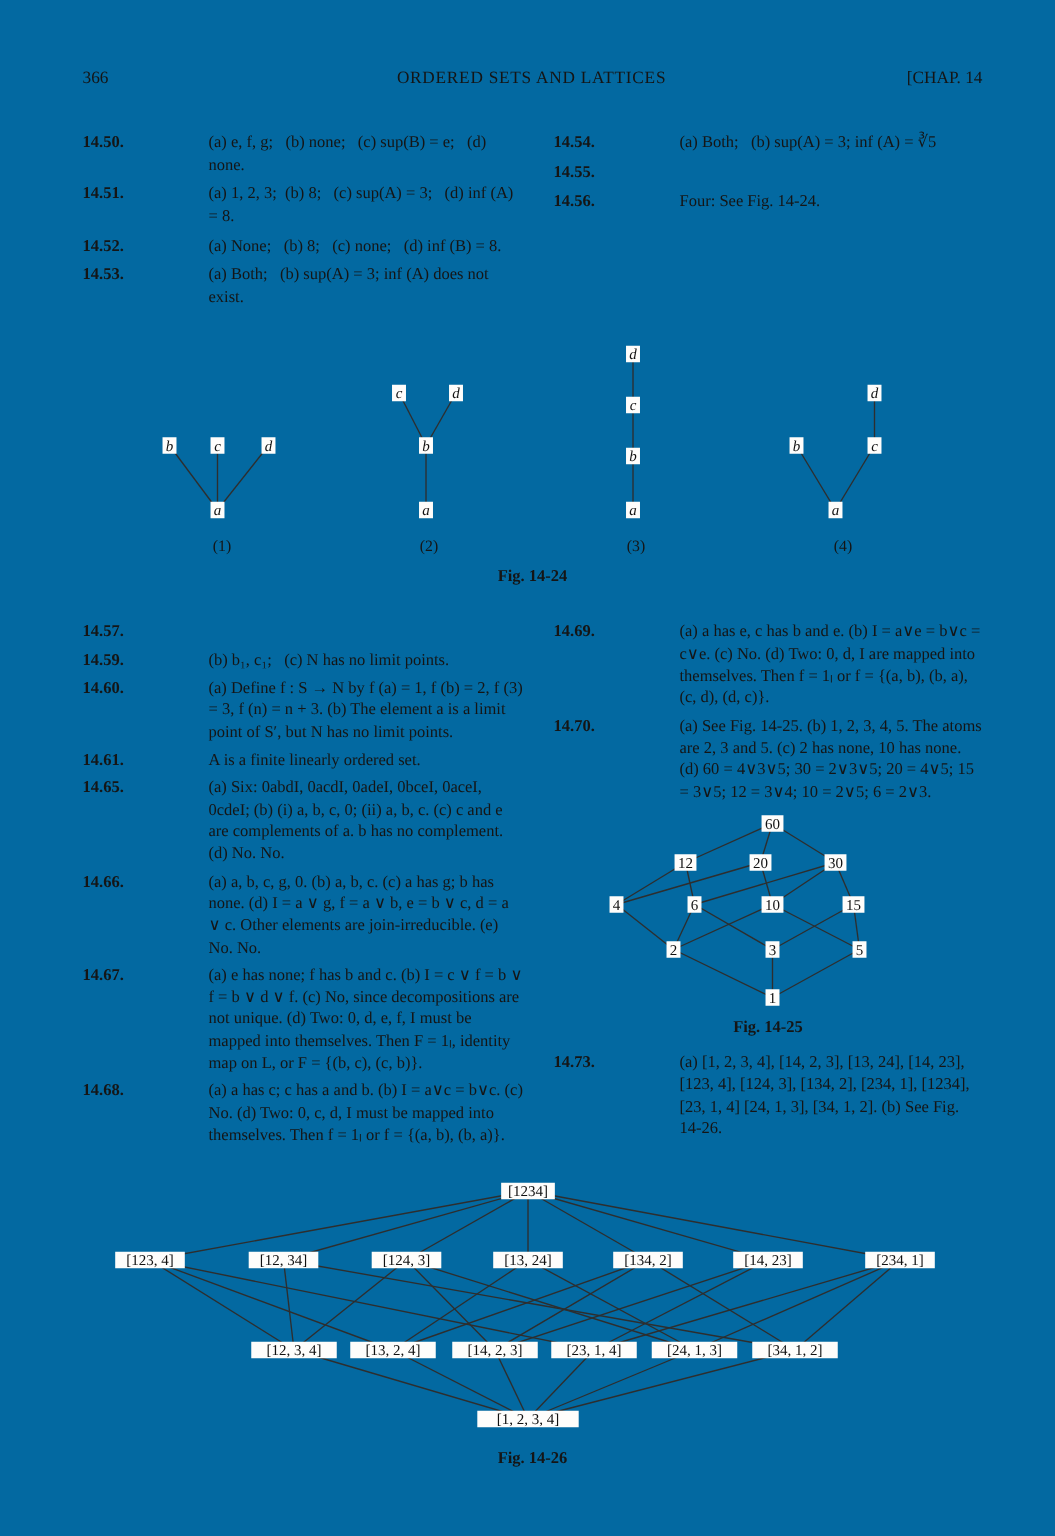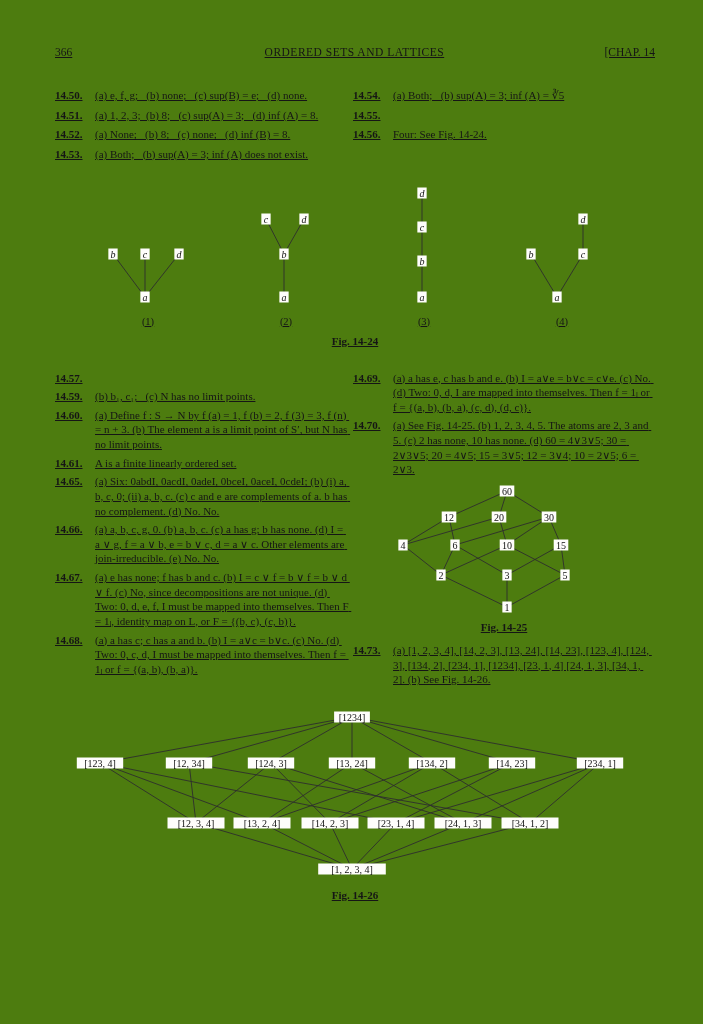--- a/index.html
+++ b/index.html
@@ -1,30 +1,30 @@
 <!DOCTYPE html>
 <html><head>
 <meta charset="utf-8">
 <style>
   html,body{margin:0;padding:0;background:#d9d9d9;}
   .page{
-    width:703px;height:1024px;background:#4d7c0f;box-sizing:border-box;
+    width:703px;height:1024px;background:#0369a1;box-sizing:border-box;
     padding:46px 48px 0 55px;position:relative;overflow:hidden;
-    font-family:"Liberation Serif",serif;font-size:11px;color:#151515;text-decoration:underline;
+    font-family:"Liberation Serif",serif;font-size:11px;color:#151515;
   }
   .header{display:flex;justify-content:space-between;align-items:baseline;
     font-size:11.5px;margin-bottom:30px;}
   .running-title{letter-spacing:0.5px;padding-left:32px;}
-  .answers{display:flex;gap:4px;}
+  .answers{display:flex;gap:20px;}
   .col-left{width:294px;flex:none;}
   .col-right{flex:1;min-width:0;}
   .item{display:flex;margin-bottom:5px;line-height:1.33;}
   .mid .item{margin-bottom:4px;}
   .num{font-weight:bold;width:40px;flex:none;}
-  .txt{flex:1;white-space:pre-wrap;}
+  .txt{flex:1;white-space:pre-wrap;margin-left:44px;}
   .figrow{display:flex;justify-content:space-evenly;align-items:flex-end;
     margin:18px 10px 0 10px;}
   .subfig{text-align:center;}
   .subfig-label{margin-top:1px;font-size:10.5px;}
   .figcaption{text-align:center;font-weight:bold;font-size:11px;}
   .cap24{margin:8px 0 24px 0;}
   .fig25box{text-align:center;margin:4px 0 2px 0;}
   .cap25{margin:0 0 10px 0;}
   .fig26box{text-align:center;margin-top:14px;}
   .cap26{margin:2px 0 0 0;}

